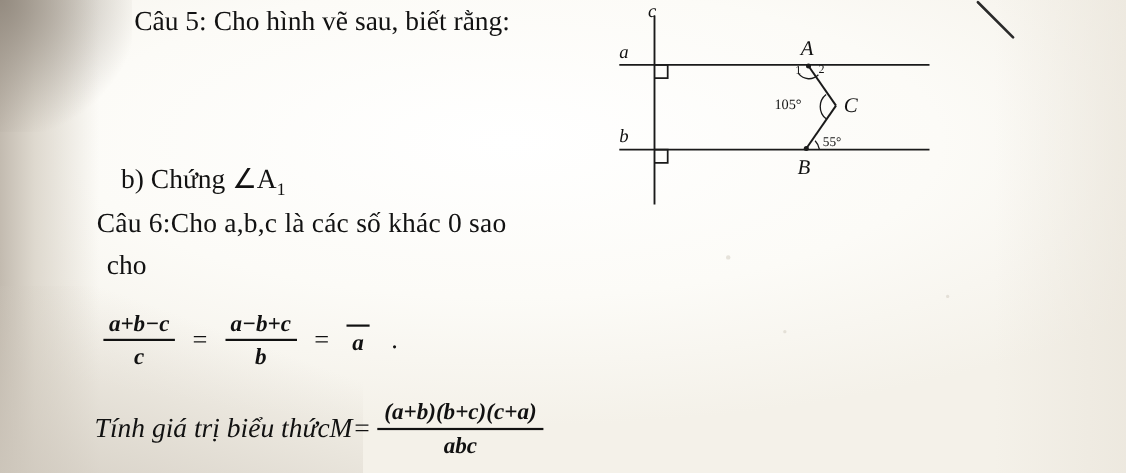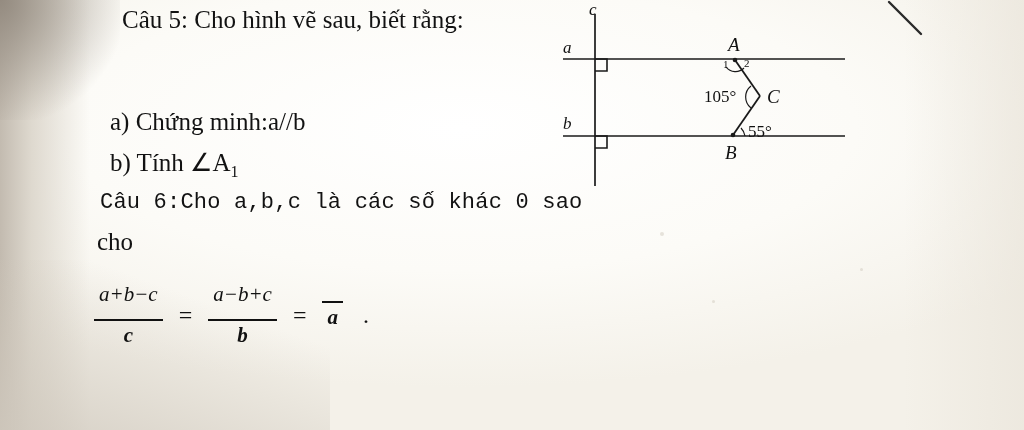--- a/index.html
+++ b/index.html
@@ -66,21 +66,21 @@
   .txt {
     position: absolute;
     color: #121212;
     font-family: "Liberation Serif", serif;
     white-space: nowrap;
   }
   .l1 { left: 122px; top: 6px; font-size: 25px; }
   .l2 { left: 122px; top: 56px; font-size: 25px; }
   .l3 { left: 110px; top: 108px; font-size: 25px; }
   .l4 { left: 110px; top: 148px; font-size: 25px; }
-  .l5 { left: 100px; top: 190px; font-size: 22px; letter-spacing: .2px; font-family: Liberation Mono, monospace; }
+  .l5 { left: 88px; top: 190px; font-size: 25px; letter-spacing: .2px; }
   .l6 { left: 97px; top: 228px; font-size: 25px; }
   .sup { font-size: 16px; vertical-align: super; }
   .sub { font-size: 16px; vertical-align: sub; }
 
   
   .eq {
     position: absolute;
     left: 88px;
     top: 282px;
     display: flex;
@@ -88,21 +88,21 @@
     font-style: italic;
     font-size: 21px;
     color: #111;
   }
   .frac {
     display: inline-flex;
     flex-direction: column;
     align-items: center;
     margin: 0 6px;
   }
-  .frac .num { padding: 0 5px 12px 5px; font-weight: 400; }
+  .frac .num { padding: 0 5px 1px 5px; font-weight: 700; }
   .frac .den { padding: 2px 5px 0 5px; font-weight: 700; }
   .frac .bar {
     width: 100%;
     height: 2px;
     background: #111;
   }
   .eqsign { font-size: 24px; margin: 0 10px; font-style: normal; }
   .dot { font-size: 24px; margin-left: 14px; font-style: normal; }
 
   
@@ -166,24 +166,23 @@
   <div class="speck" style="left:712px;top:300px;width:3px;height:3px;"></div>
   <div class="speck" style="left:860px;top:268px;width:3px;height:3px;"></div>
 
   <svg class="stray" viewBox="0 0 40 40">
     <path d="M2 2 L34 34" stroke="#2a2a2a" stroke-width="2.4" fill="none" stroke-linecap="round"></path>
   </svg>
 
   <div class="txt l1">Câu 5: Cho hình vẽ sau, biết rằng:</div>
 
 
-  <div class="txt l3">a) Chứng minh:a//b</div>
 
   <div class="txt l4">
-    <span>b) Tính ∠A</span><span class="sub">1</span>
+    <span>b) Chứng ∠A</span><span class="sub">1</span>
   </div>
 
   <div class="txt l5">Câu 6:Cho a,b,c là các số khác 0 sao</div>
   <div class="txt l6">cho</div>
 
   <div class="eq">
     <span class="frac">
       <span class="num">a+b−c</span>
       <span class="bar"></span>
       <span class="den">c</span>
@@ -195,20 +194,28 @@
       <span class="den">b</span>
     </span>
     <span class="eqsign">=</span>
     <span class="frac">
       <span class="bar"></span>
       <span class="den">a</span>
     </span>
     <span class="dot">.</span>
   </div>
 
+  <div class="final">
+    <span class="lead">Tính giá trị biểu thứcM=</span>
+    <span class="frac2">
+      <span class="num">(a+b)(b+c)(c+a)</span>
+      <span class="bar"></span>
+      <span class="den">abc</span>
+    </span>
+  </div>
 
   <div id="figure">
     <svg width="330" height="195" viewBox="0 0 330 195">
 
       <path d="M50 14 L50 186" stroke="#1a1a1a" stroke-width="1.7" fill="none"></path>
 
       <path d="M18 59 L300 59" stroke="#1a1a1a" stroke-width="1.7" fill="none"></path>
 
       <path d="M18 136 L300 136" stroke="#1a1a1a" stroke-width="1.7" fill="none"></path>
 
@@ -231,16 +238,16 @@
     </svg>
 
     <div class="fig-label" style="left:44px;top:0px;font-size:17px;">c</div>
     <div class="fig-label" style="left:18px;top:38px;font-size:17px;">a</div>
     <div class="fig-label" style="left:18px;top:114px;font-size:17px;">b</div>
     <div class="fig-label" style="left:183px;top:34px;font-size:19px;">A</div>
     <div class="fig-label" style="left:180px;top:142px;font-size:19px;">B</div>
     <div class="fig-label" style="left:222px;top:86px;font-size:19px;">C</div>
     <div class="fig-label" style="left:178px;top:58px;font-size:11px;font-style:normal;">1</div>
     <div class="fig-label" style="left:199px;top:57px;font-size:11px;font-style:normal;">2</div>
-    <div class="fig-label" style="left:159px;top:87px;font-size:17px;font-style:normal;">105°</div>
-    <div class="fig-label" style="left:203px;top:122px;font-size:17px;font-style:normal;">55°</div>
+    <div class="fig-label" style="left:159px;top:87px;font-size:13px;font-style:normal;">105°</div>
+    <div class="fig-label" style="left:203px;top:122px;font-size:12px;font-style:normal;">55°</div>
   </div>
 </div>
 
 </body></html>

